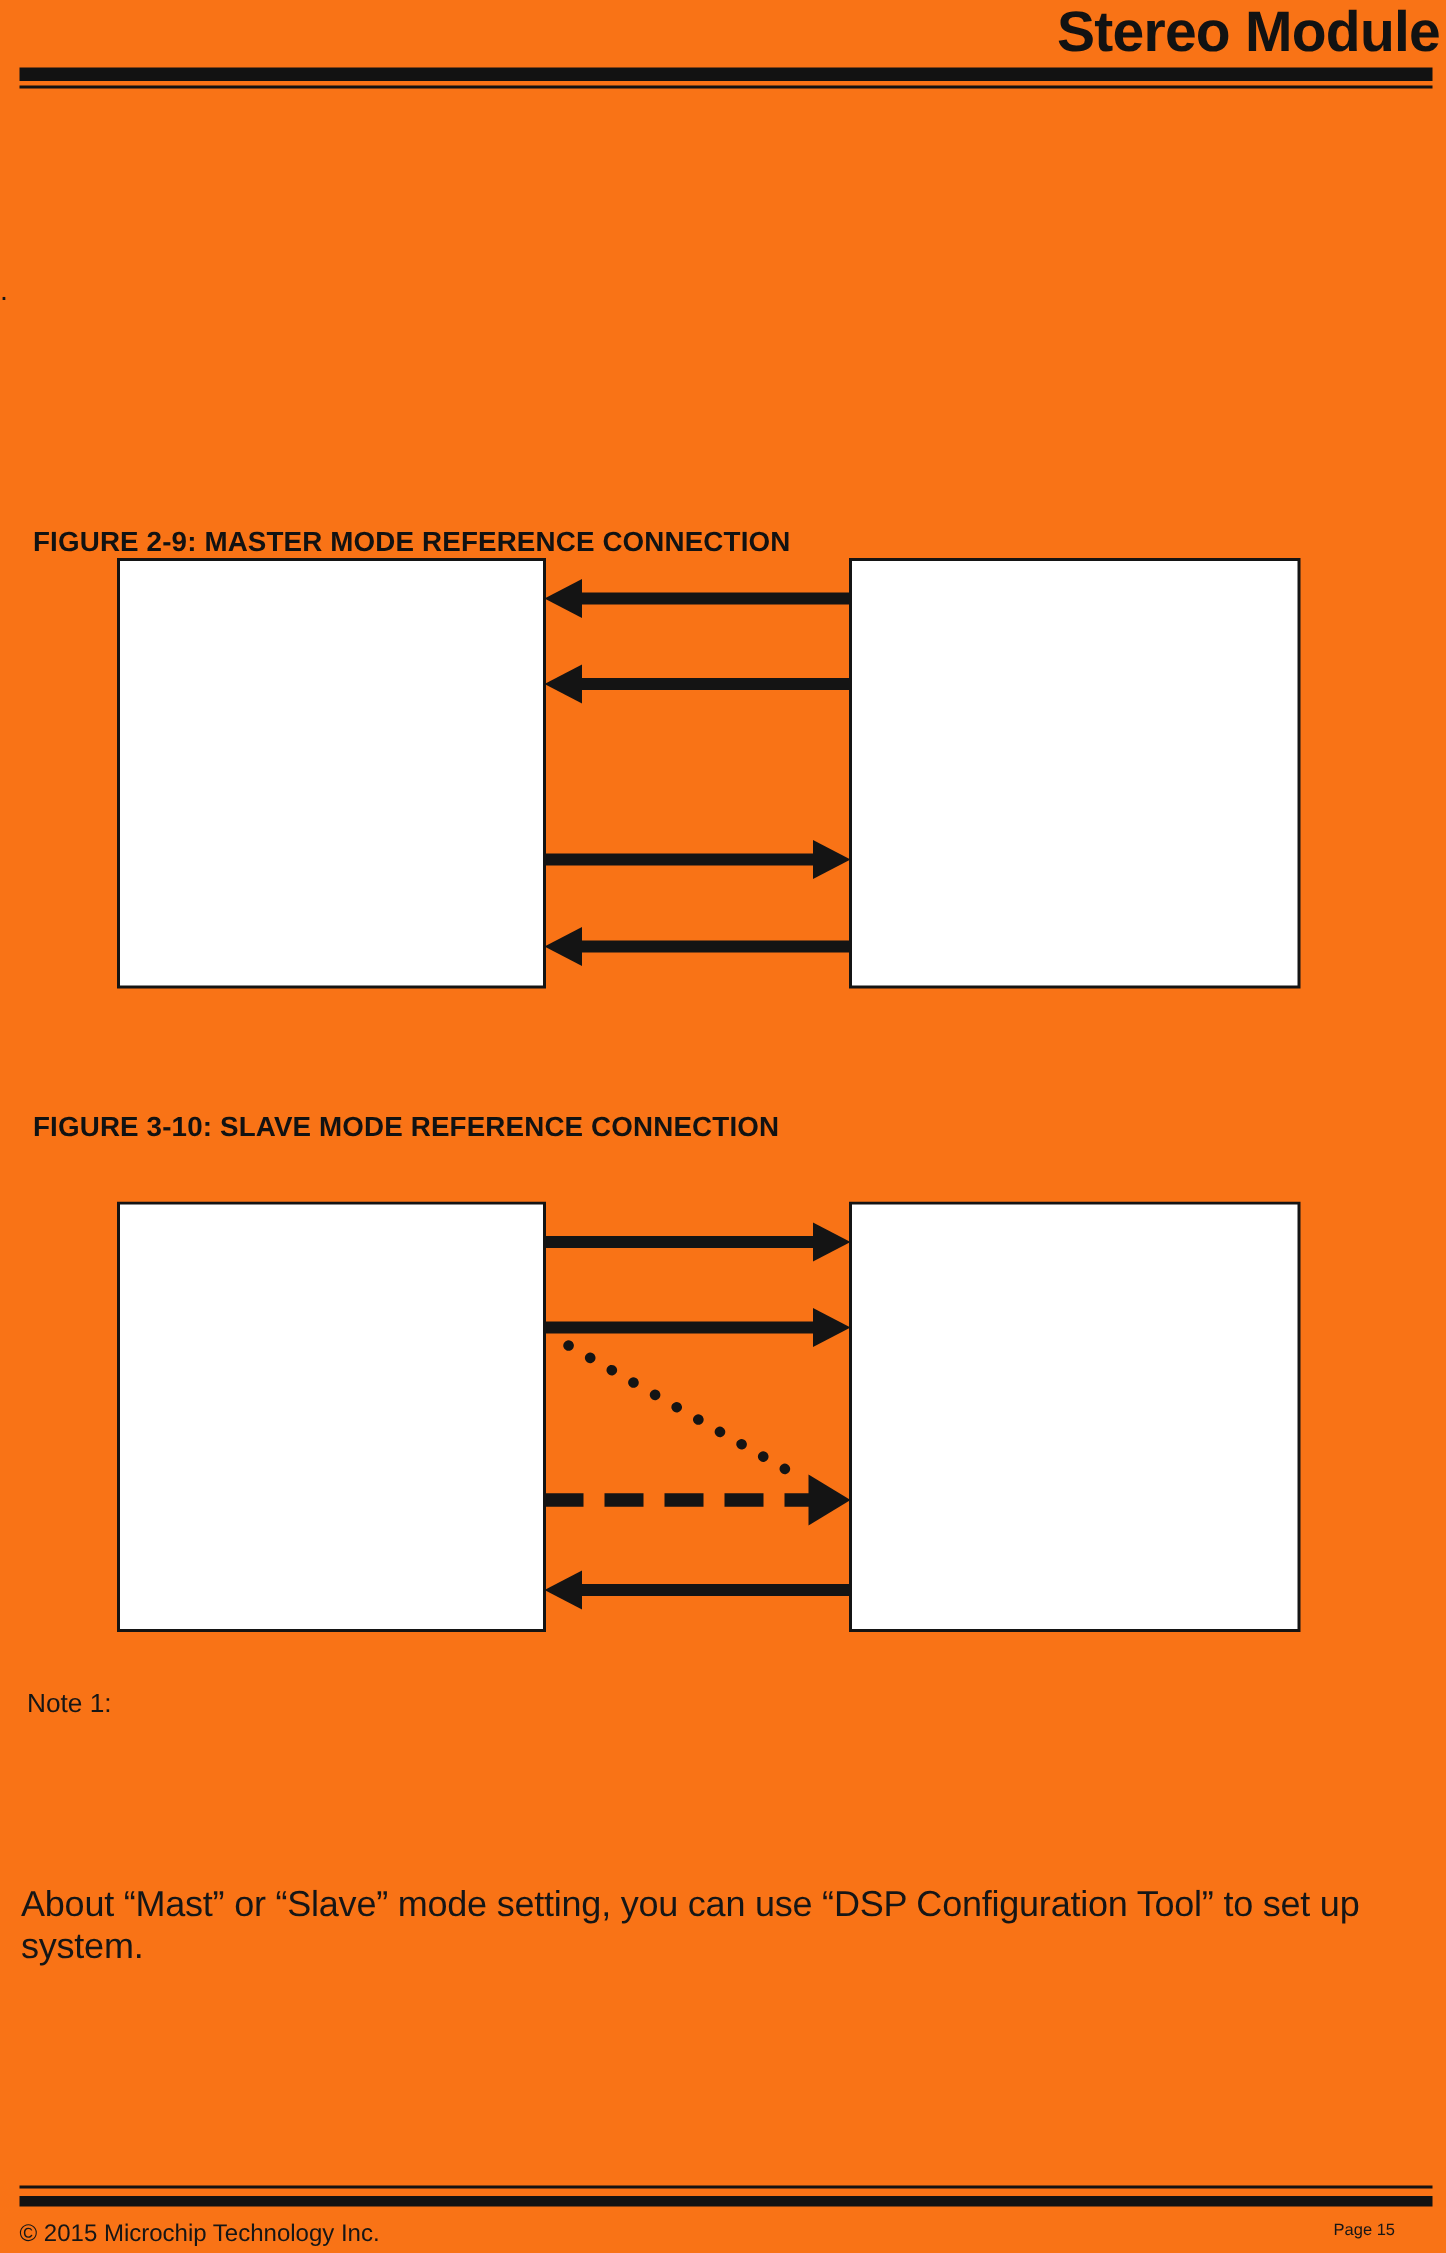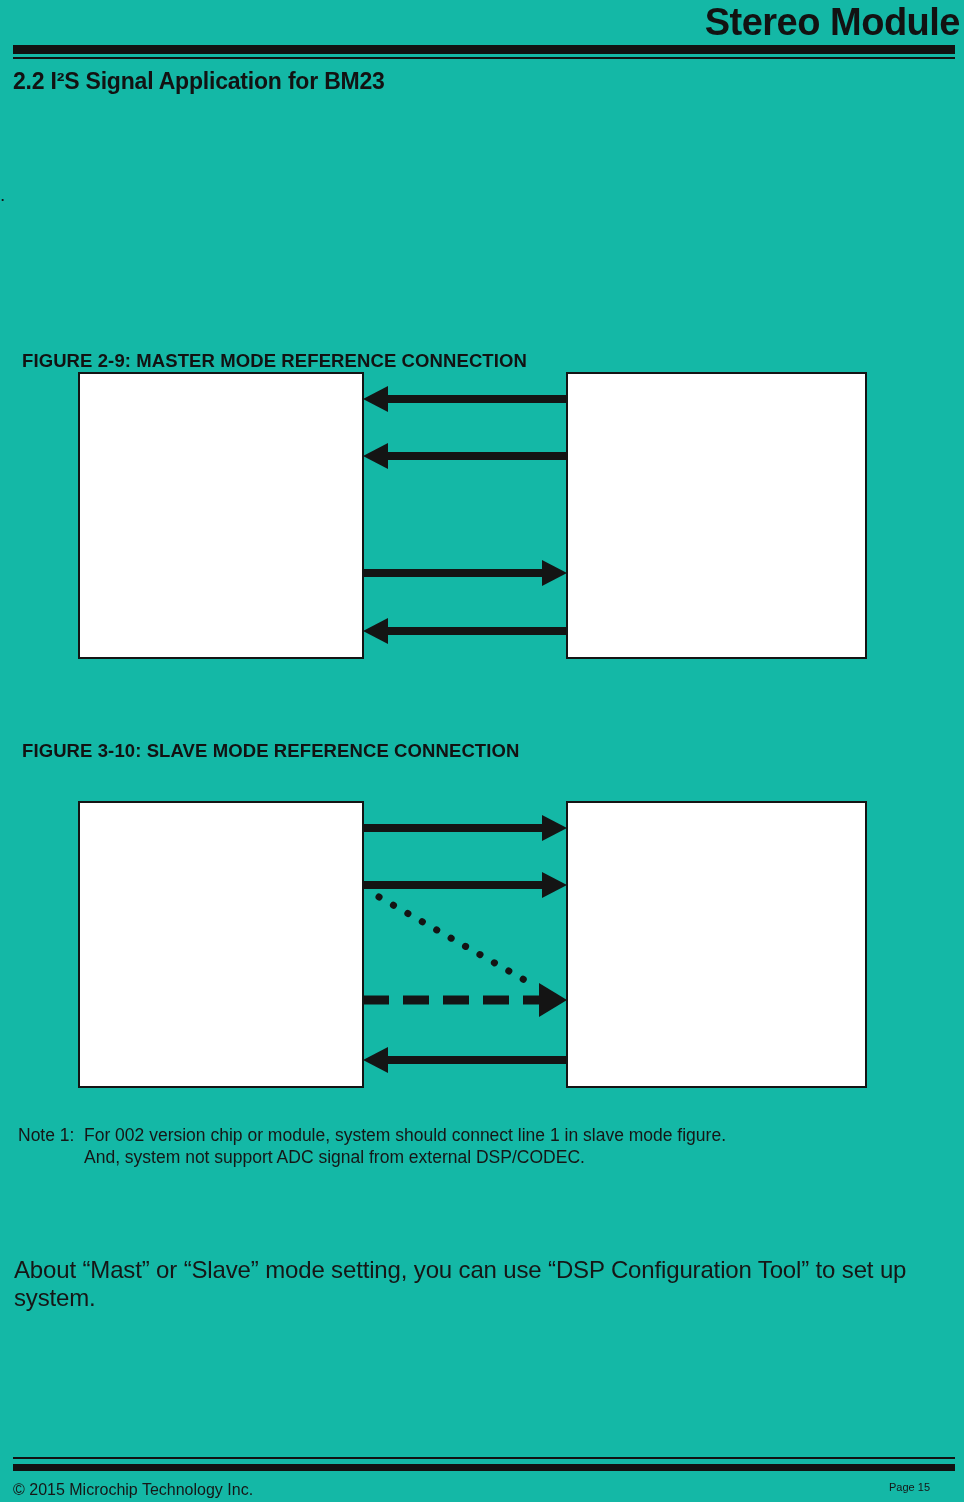--- a/index.html
+++ b/index.html
@@ -1,20 +1,20 @@
 <!DOCTYPE html>
 <html><head>
 <meta charset="utf-8">
 <style>
   html, body { margin: 0; padding: 0; background: #e8e8e8; }
   .page {
     position: relative;
     width: 964px;
     height: 1502px;
-    background: #14b8a6;
+    background: #f97316;
     font-family: "Liberation Sans", sans-serif;
     color: #161616;
     overflow: hidden;
     margin: 0 auto;
   }
   .doc-title {
     position: absolute;
     top: 1px;
     right: 4px;
     font-size: 38px;
@@ -53,21 +53,21 @@
   .figure { position: absolute; left: 78px; width: 790px; height: 288px; }
   .fig1 { top: 372px; }
   .fig2 { top: 801px; }
   .notes {
     position: absolute;
     left: 18px; top: 1124px;
     font-size: 17.5px;
     line-height: 22px;
     width: 900px;
   }
-  .note-row { display: flex; }
+  .note-row { display: flex; flex-direction: column; }
   .note-label { flex: 0 0 66px; width: 66px; }
   .note-line { display: block; }
   .about { position: absolute; left: 14px; top: 1256px; width: 960px; font-size: 24px; }
   .f-left  { position: absolute; left: 13px; top: 1481px; font-size: 16px; }
   .f-center {
     position: absolute; left: 367px; top: 1474px;
     font-family: "Liberation Serif", serif;
     font-size: 22.5px;
     margin-top: 36px;
   }
@@ -75,21 +75,20 @@
 </style>
 </head>
 <body>
 
 <div class="page">
 
   <div class="doc-title">Stereo Module</div>
   <div class="rule rule-thick-top"></div>
   <div class="rule rule-thin-top"></div>
 
-  <h2 class="heading">2.2 I²S Signal Application for BM23</h2>
 
   <div class="stray">.</div>
 
   <div class="fig-caption cap1">FIGURE 2-9: MASTER MODE REFERENCE CONNECTION</div>
   <div class="figure fig1"><svg width="790" height="288" viewBox="0 0 790 288">
         <rect x="1" y="1" width="284" height="285" fill="#ffffff" stroke="#141414" stroke-width="2"></rect>
         <rect x="489" y="1" width="299" height="285" fill="#ffffff" stroke="#141414" stroke-width="2"></rect>
         <line x1="307" y1="27" x2="489" y2="27" stroke="#141414" stroke-width="8"></line>
         <polygon points="310,14 310,40 285,27" fill="#141414"></polygon>
         <line x1="307" y1="84" x2="489" y2="84" stroke="#141414" stroke-width="8"></line>
@@ -111,24 +110,20 @@
         <line x1="285" y1="199" x2="464" y2="199" stroke="#141414" stroke-width="9" stroke-dasharray="26 14"></line>
         <polygon points="461,182 461,216 489,199" fill="#141414"></polygon>
         <line x1="307" y1="259" x2="489" y2="259" stroke="#141414" stroke-width="8"></line>
         <polygon points="310,246 310,272 285,259" fill="#141414"></polygon>
         <line x1="301" y1="96" x2="450" y2="181" stroke="#141414" stroke-width="7" stroke-linecap="round" stroke-dasharray="0.1 16.5"></line>
       </svg></div>
 
   <div class="notes">
     <div class="note-row">
       <span class="note-label">Note 1:</span>
-      <span class="note-text">
-        <span class="note-line">For 002 version chip or module, system should connect line 1 in slave mode figure.</span>
-        <span class="note-line">And, system not support ADC signal from external DSP/CODEC.</span>
-      </span>
     </div>
   </div>
 
   <p class="body about">About “Mast” or “Slave” mode setting, you can use “DSP Configuration Tool” to set up system.</p>
 
   <div class="rule rule-thin-bottom"></div>
   <div class="rule rule-thick-bottom"></div>
   <span class="f-left">© 2015 Microchip Technology Inc.</span>
   <span class="f-center" style="color: rgb(44, 60, 110);">Preliminary Edition</span>
   <span class="f-right">Page 15</span>

